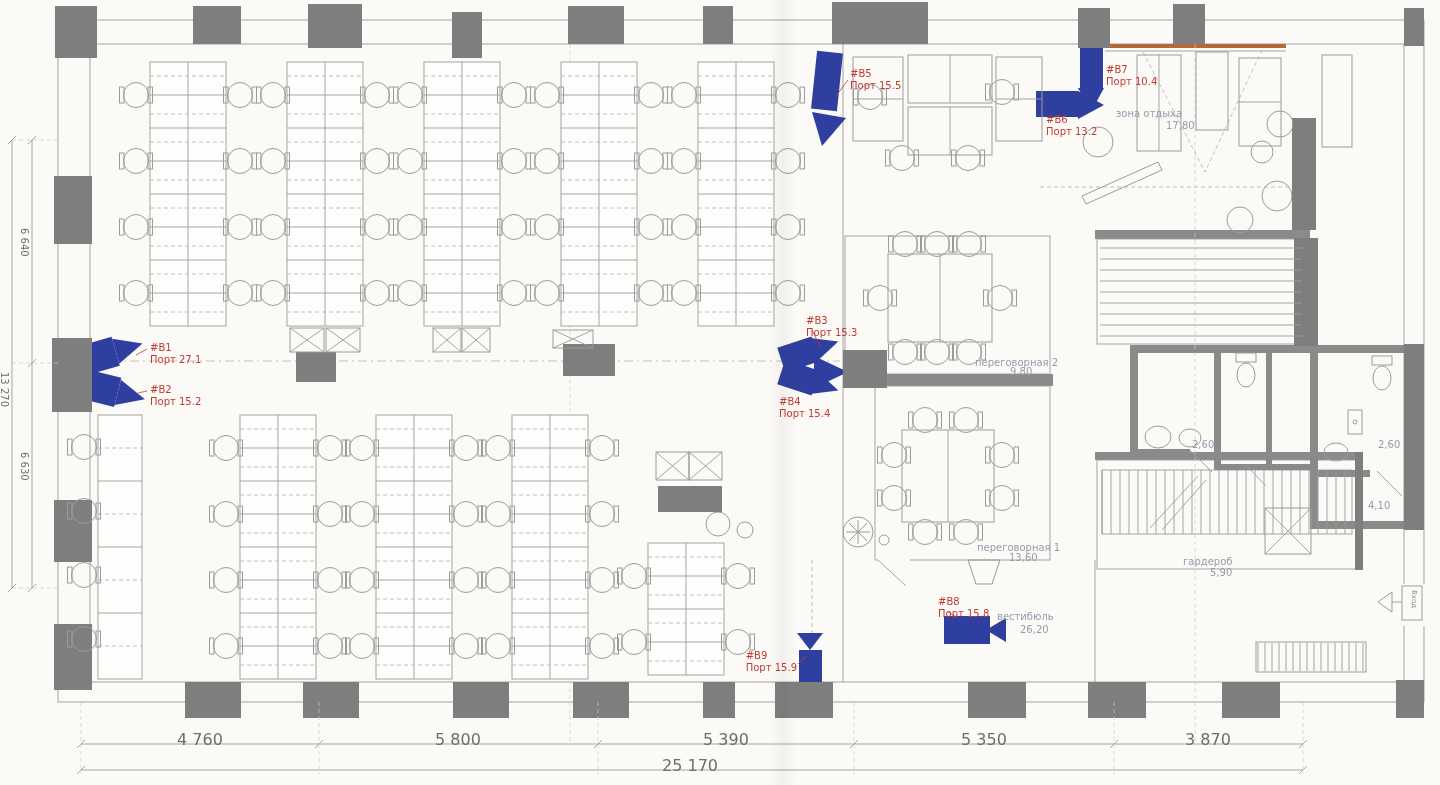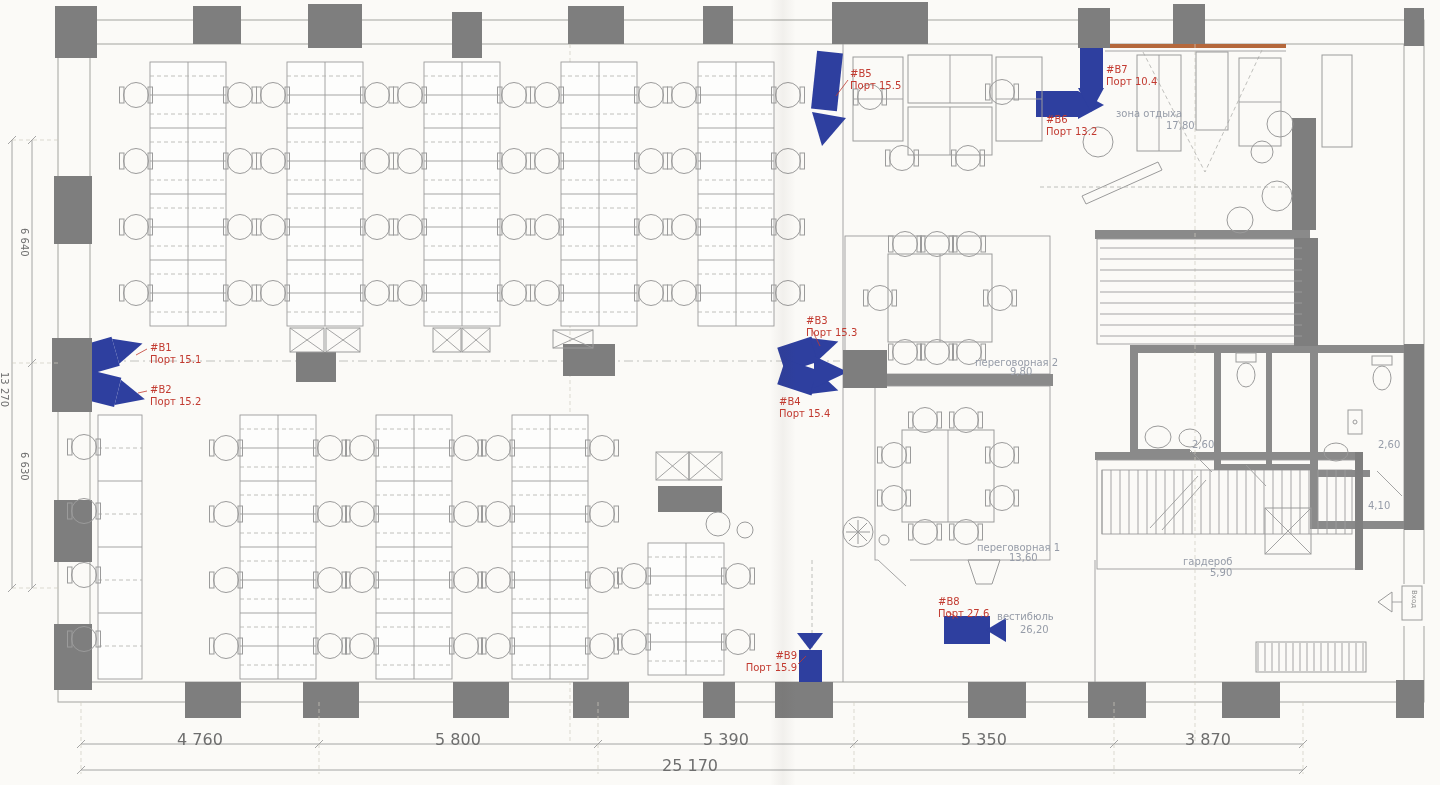--- a/index.html
+++ b/index.html
@@ -19,21 +19,21 @@
   .red{stroke:#c23a30;stroke-width:0.8;fill:none}
   .dim{stroke:#8f8f8f;stroke-width:0.8;fill:none}
   .ext{stroke:#cfcabf;stroke-width:0.7;stroke-dasharray:4 3;fill:none}
   .or{stroke:#b5683c;stroke-width:4;fill:none}
   
   .lbl{position:absolute;white-space:nowrap;color:#969ca8;font-size:10px;line-height:1.1}
   .dimlbl{position:absolute;white-space:nowrap;color:#6e6e6e;font-size:16px;transform:translateX(-50%)}
   .rot{position:absolute;white-space:nowrap;color:#6e6e6e;font-size:10px;transform-origin:0 0;transform:rotate(90deg)}
   .cam-lbl{position:absolute;display:flex;flex-direction:column;color:#c23a30;font-size:10px;
            line-height:1.2;white-space:nowrap}
-  .cam-lbl.ra{transform:translateX(-100%);text-align:right}
+  .cam-lbl.ra{transform:translateX(-100%);text-align:left}
   .vhod{position:absolute;white-space:nowrap;color:#8f8f8f;font-size:7px;transform-origin:0 0;transform:rotate(90deg)}
   .watermark{position:absolute;left:212px;top:292px;width:1000px;font-size:150px;font-weight:700;
              letter-spacing:14px;color:#5b6472;opacity:0.07;pointer-events:none}
   .crease{position:absolute;left:770px;top:0;width:26px;height:785px;
           background:linear-gradient(90deg,rgba(0,0,0,0) 0%,rgba(60,50,40,0.05) 50%,rgba(0,0,0,0) 100%);}
 </style>
 </head>
 <body>
 
 <div class="stage">
@@ -613,21 +613,21 @@
   <div class="lbl" style="left:1020px;top:624px">26,20</div>
   <div class="lbl" style="left:1183px;top:556px">гардероб</div>
   <div class="lbl" style="left:1210px;top:567px">5,90</div>
   <div class="lbl" style="left:1192px;top:439px">2,60</div>
   <div class="lbl" style="left:1378px;top:439px">2,60</div>
   <div class="lbl" style="left:1368px;top:500px">4,10</div>
   <div class="vhod" style="left:1418px;top:590px">Вход</div>
 
   <div class="cam-lbl" style="left:150px;top:342px">
     <span>#В1</span>
-      <span>Порт 15.1</span>
+      <span>Порт 27.1</span>
     </div>
   <div class="cam-lbl" style="left:150px;top:384px">
     <span>#В2</span>
       <span>Порт 15.2</span>
     </div>
   <div class="cam-lbl" style="left:806px;top:315px">
     <span>#В3</span>
       <span>Порт 15.3</span>
     </div>
   <div class="cam-lbl" style="left:779px;top:396px">
@@ -641,20 +641,20 @@
   <div class="cam-lbl" style="left:1046px;top:114px">
     <span>#В6</span>
       <span>Порт 13.2</span>
     </div>
   <div class="cam-lbl" style="left:1106px;top:64px">
     <span>#В7</span>
       <span>Порт 10.4</span>
     </div>
   <div class="cam-lbl" style="left:938px;top:596px">
     <span>#В8</span>
-      <span>Порт 27.6</span>
+      <span>Порт 15.8</span>
     </div>
   <div class="cam-lbl ra" style="left:797px;top:650px">
     <span>#В9</span>
       <span>Порт 15.9</span>
     </div>
 
 </div>
 
 </body></html>

